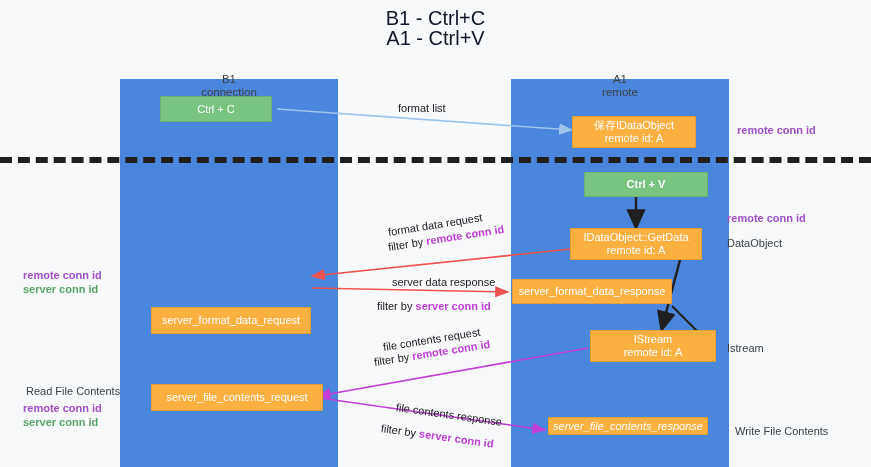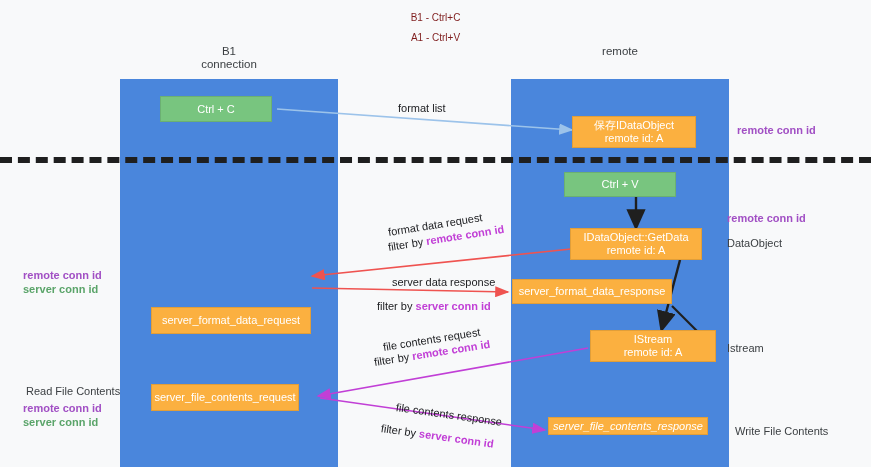--- a/index.html
+++ b/index.html
@@ -26,31 +26,31 @@
   
   .lane-header {
     position: absolute;
     text-align: center;
     font-size: 11.5px;
     color: #3c4043;
     line-height: 13px;
   }
   #header-b1 { left: 120px; top: 45px; width: 218px; }
   #header-a1 { left: 511px; top: 45px; width: 218px; }
-  .lane-header .l1 { display: block; }
+  .lane-header .l1 { display: block; margin-top: 28px; }
   .lane-header .l2 { display: block; }
 
   
   #title {
     position: absolute;
     left: 0; top: 8px;
     width: 871px;
     text-align: center;
-    font-size: 10px;
-    color: #7f1d1d;
+    font-size: 20px;
+    color: #0f172a;
     line-height: 20px;
   }
   #title span { display: block; }
 
   
   #divider {
     position: absolute;
     left: 0;
     top: 157px;
     width: 871px;
@@ -126,20 +126,21 @@
   <div id="title">
     <span>B1 - Ctrl+C</span>
     <span>A1 - Ctrl+V</span>
   </div>
 
   <div id="header-b1" class="lane-header">
     <span class="l1">B1</span>
     <span class="l2">connection</span>
   </div>
   <div id="header-a1" class="lane-header">
+    <span class="l1">A1</span>
     <span class="l2">remote</span>
   </div>
 
   <svg id="edges" viewBox="0 0 871 467">
     <defs>
       <marker id="ah-blue" markerWidth="9" markerHeight="7" refX="8" refY="3.5" orient="auto">
         <polygon points="0 0, 9 3.5, 0 7" fill="#9cc3ea"></polygon>
       </marker>
       <marker id="ah-red" markerWidth="9" markerHeight="7" refX="8" refY="3.5" orient="auto">
         <polygon points="0 0, 9 3.5, 0 7" fill="#ef5350"></polygon>
@@ -171,21 +172,21 @@
 
   <div class="node green" style="left:160px; top:96px; width:112px; height:26px;">
     <span>Ctrl + C</span>
   </div>
 
   <div class="node orange" style="left:572px; top:116px; width:124px; height:32px;">
     <span>保存IDataObject</span>
     <span class="line2">remote id: A</span>
   </div>
 
-  <div class="node green" style="left:564px; top:172px; width:112px; height:25px;">
+  <div class="node green" style="left:584px; top:172px; width:124px; height:25px;font-weight:bold;">
     <span>Ctrl + V</span>
   </div>
 
   <div class="node orange" style="left:570px; top:228px; width:132px; height:32px;">
     <span>IDataObject::GetData</span>
     <span class="line2">remote id: A</span>
   </div>
 
   <div class="node orange" style="left:151px; top:267px; width:160px; height:27px;margin-top:40px;">
     <span>server_format_data_request</span>
@@ -193,21 +194,21 @@
 
   <div class="node orange" style="left:512px; top:279px; width:160px; height:25px;">
     <span>server_format_data_response</span>
   </div>
 
   <div class="node orange" style="left:590px; top:330px; width:126px; height:32px;">
     <span>IStream</span>
     <span class="line2">remote id: A</span>
   </div>
 
-  <div class="node orange" style="left:151px; top:384px; width:148px; height:27px;">
+  <div class="node orange" style="left:151px; top:384px; width:172px; height:27px;">
     <span>server_file_contents_request</span>
   </div>
 
   <div class="node orange" style="left:548px; top:417px; width:160px; height:18px;font-style:italic;">
     <span>server_file_contents_response</span>
   </div>
 
   <div id="divider"></div>
 
   <div class="edge-label" style="left:398px; top:101px;">format list</div>

